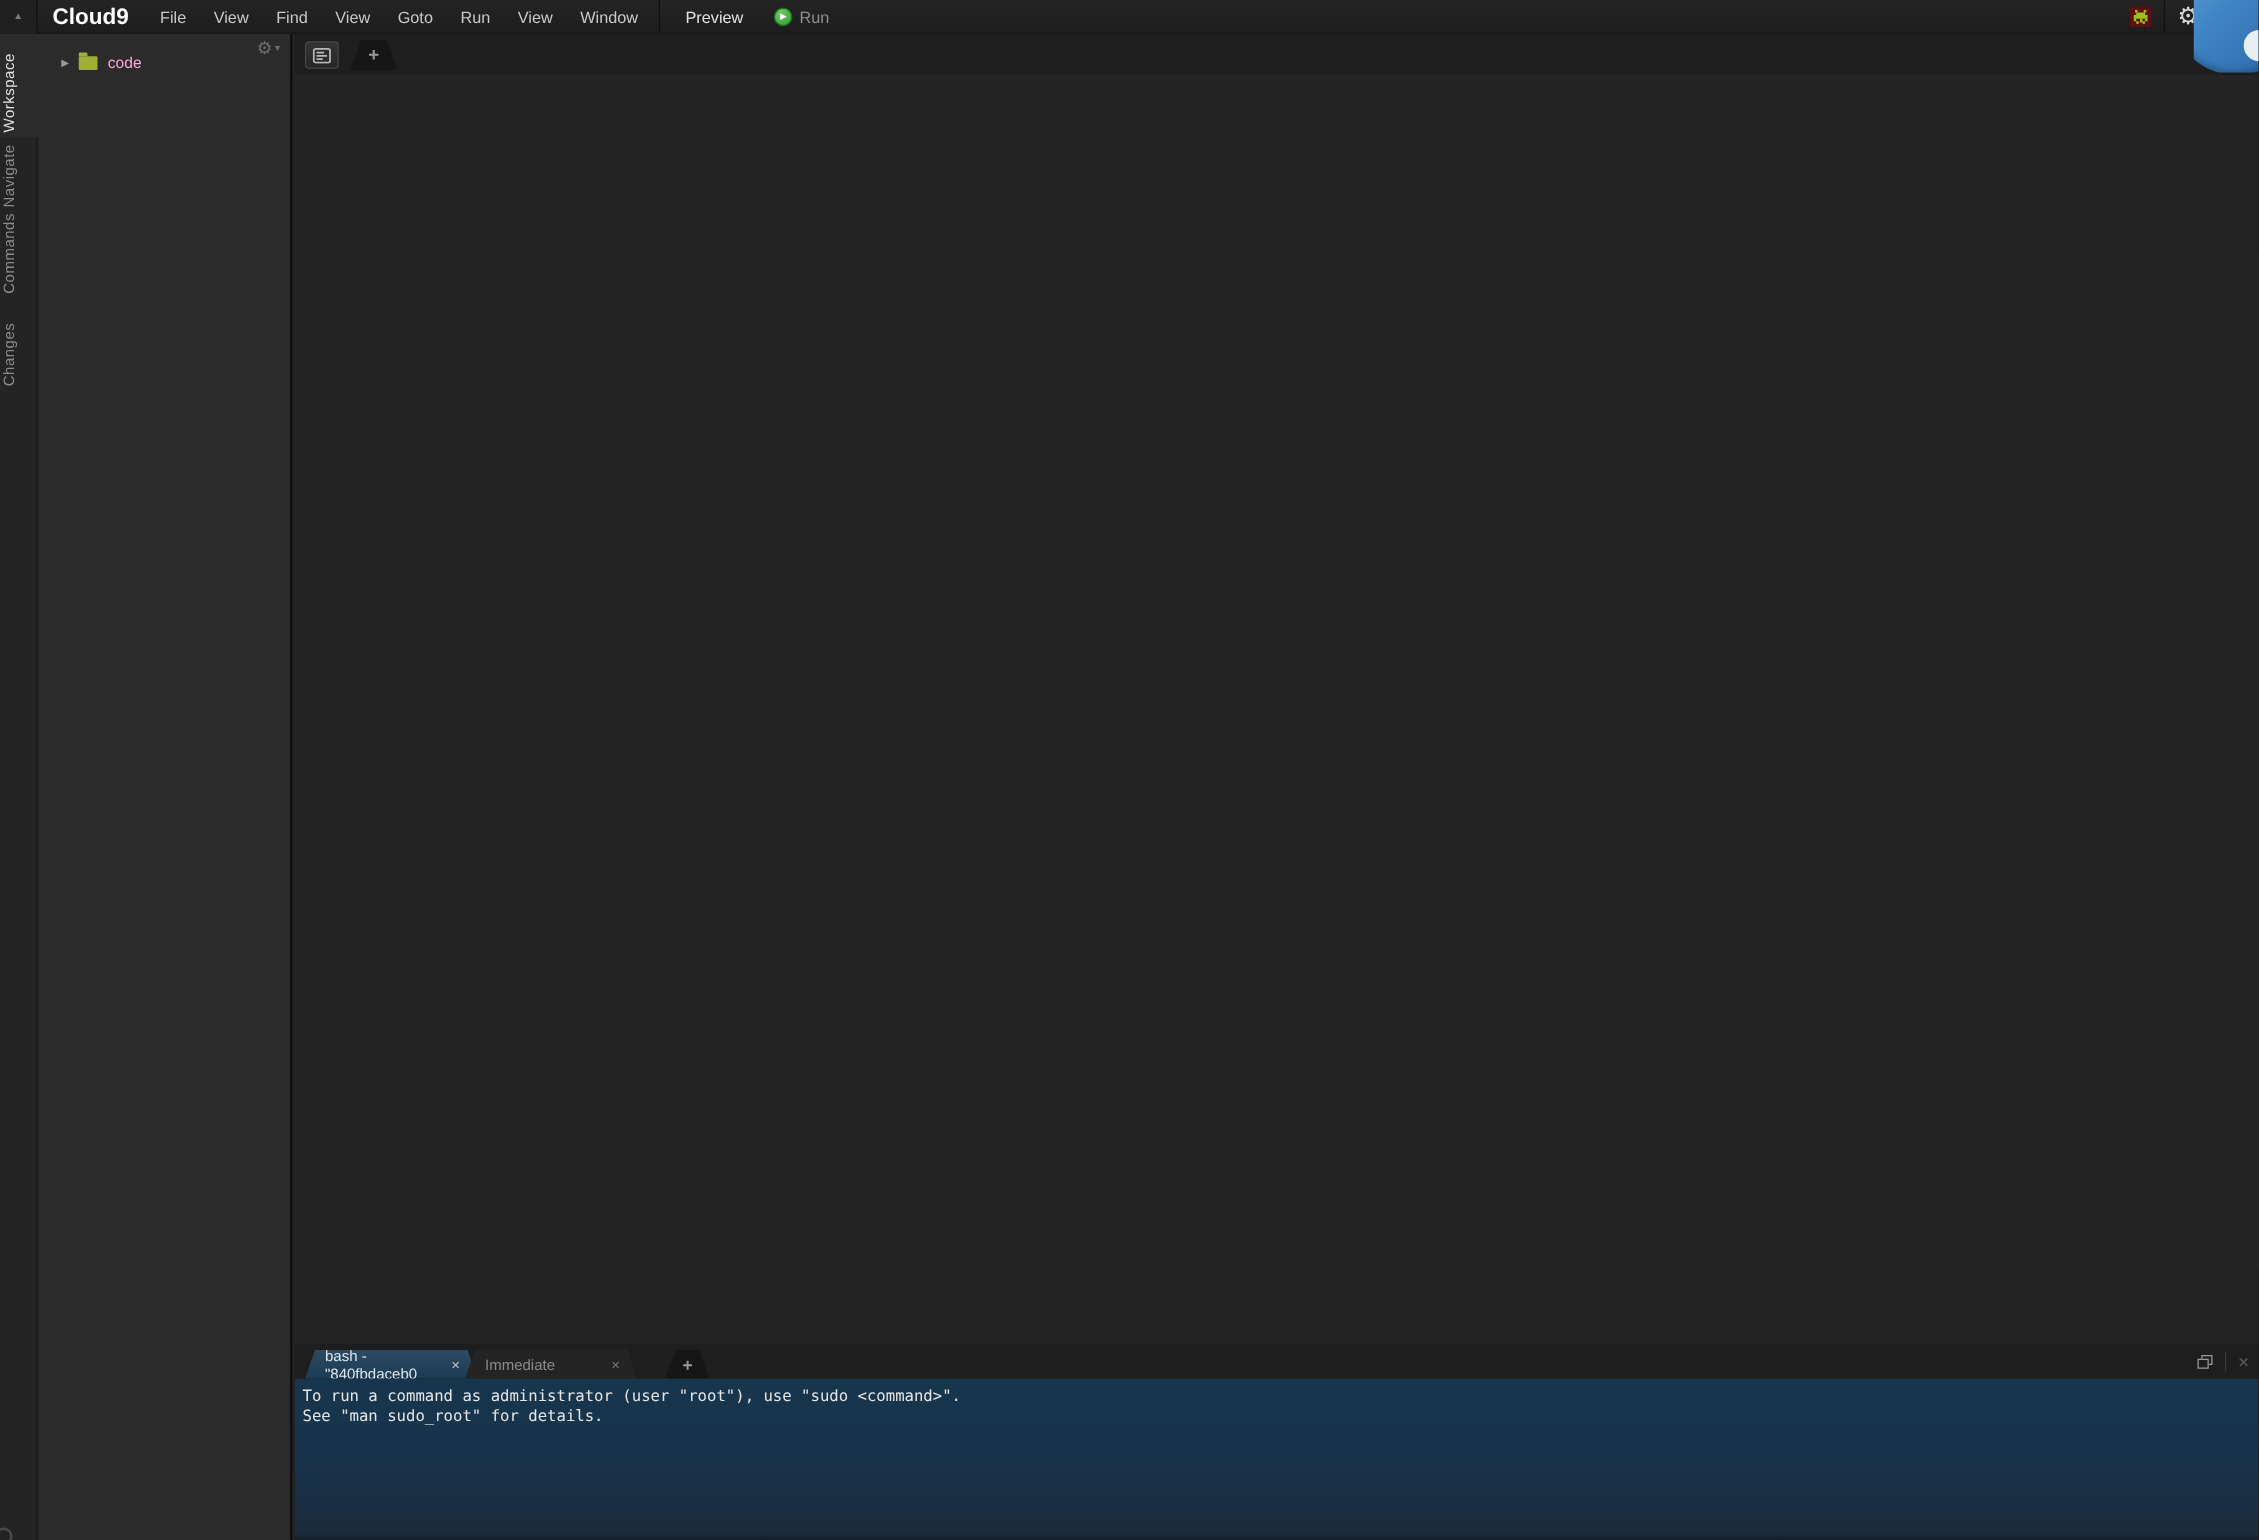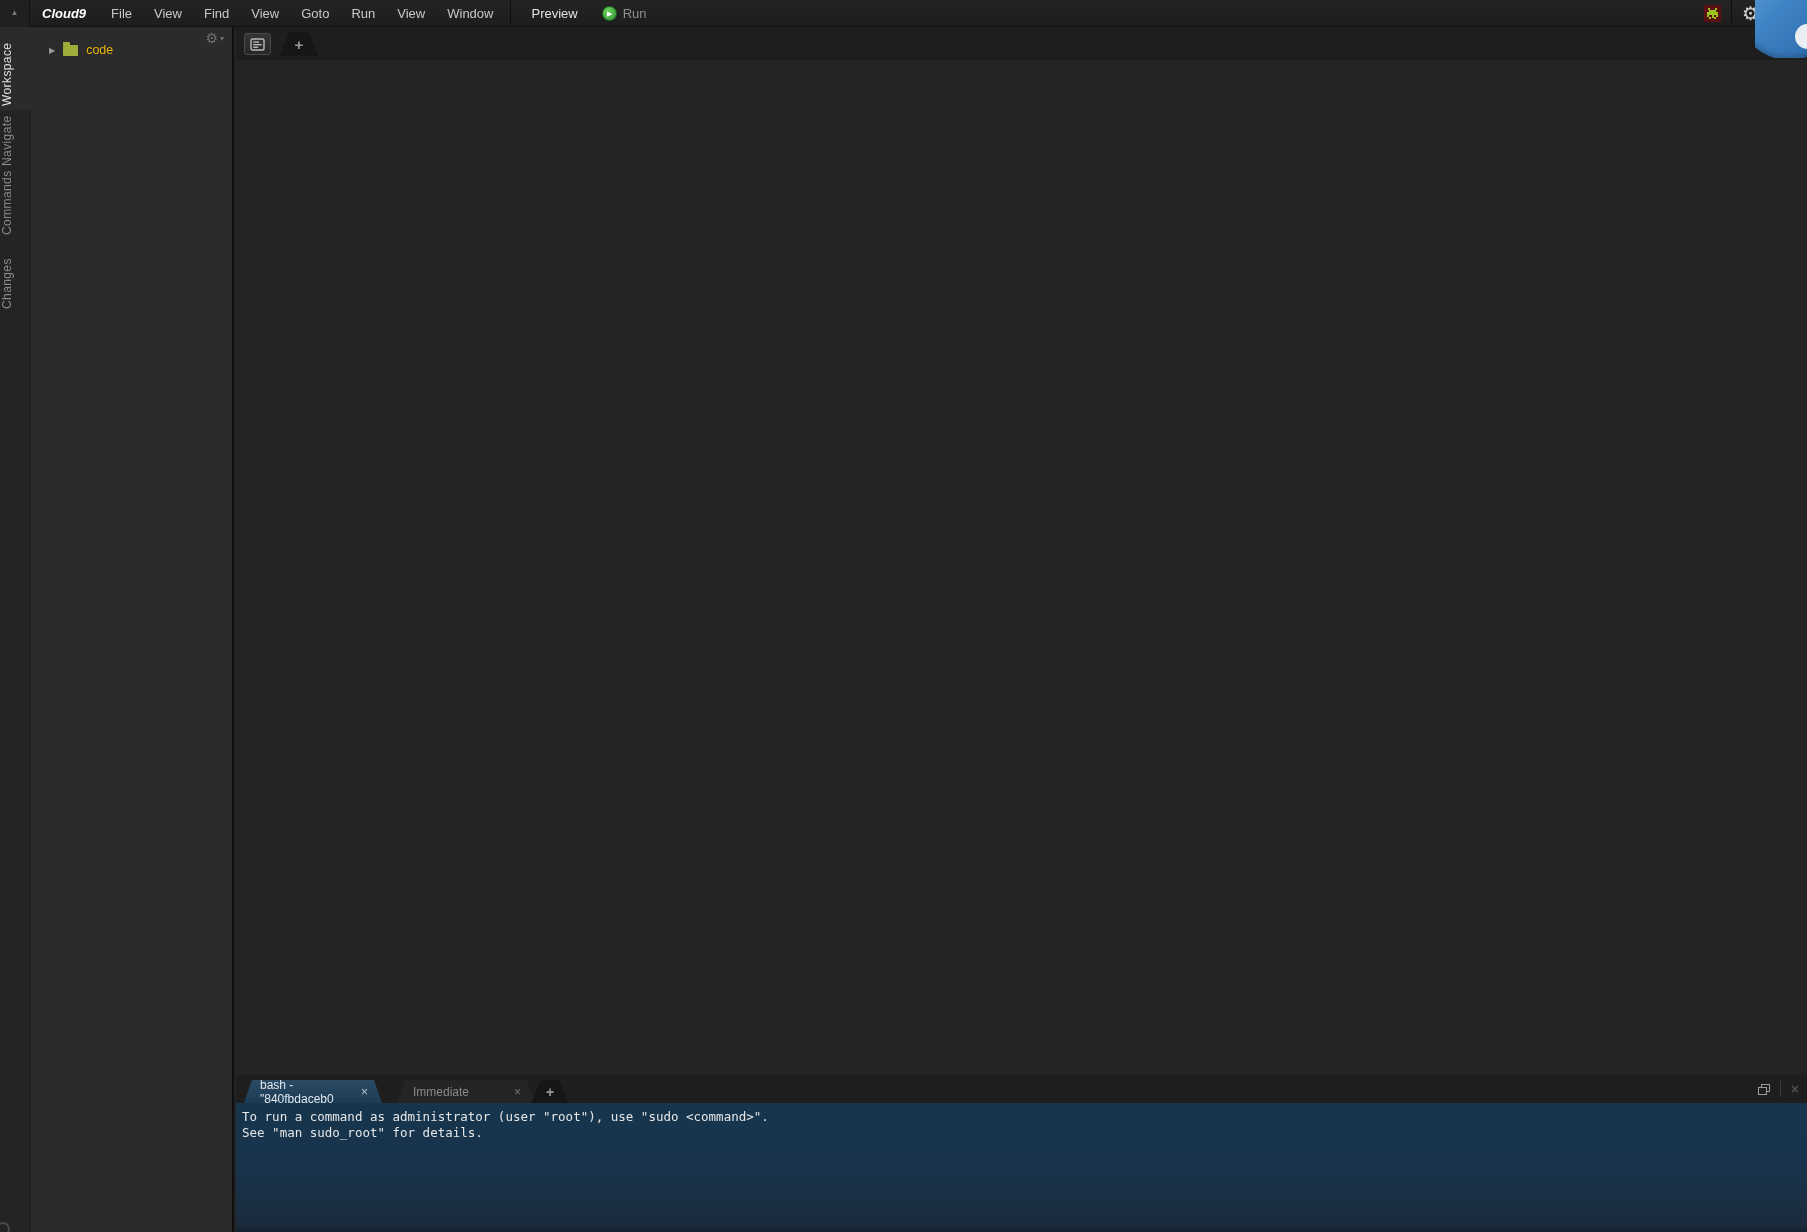--- a/index.html
+++ b/index.html
@@ -14,21 +14,21 @@
     position:absolute; top:0; left:0; right:0; height:27px;
     background:linear-gradient(#242424,#1d1d1d);
     border-bottom:1px solid #131313;
     display:flex; align-items:center; z-index:5;
   }
   .corner-box {
     width:30px; height:27px; border-right:1px solid #101010;
     background:#202020; display:flex; align-items:center; justify-content:center;
   }
   .collapse-arrow { color:#7a7a7a; font-size:8px; line-height:1; }
-  .brand { color:#fff; font-weight:bold; font-size:13px; padding:0 14px 0 12px;font-style:italic; }
+  .brand { color:#fff; font-weight:bold; font-size:18px; padding:0 14px 0 12px; }
   .menu-item { color:#c9c9c9; font-size:13px; padding:0 11px; height:40px; display:flex; align-items:center; cursor:default; }
   .menu-divider { width:1px; height:27px; background:#101010; margin:0 6px; }
   .menu-preview { color:#e2e2e2; font-size:13px; padding:0 14px; height:27px; display:flex; align-items:center; }
   .run-group { display:flex; align-items:center; gap:6px; padding:0 10px; }
   .play-circle {
     width:15px; height:15px; border-radius:50%;
     background:radial-gradient(circle at 35% 30%, #6fcf5e, #2f9631);
     border:1px solid #1c6b1e;
     display:flex; align-items:center; justify-content:center;
   }
@@ -62,21 +62,21 @@
   .tree-panel {
     position:absolute; left:31px; top:27px; bottom:0; width:203px;
     background:#2b2b2b; border-right:2px solid #0f0f0f; z-index:1;
   }
   .tree-gear { position:absolute; top:3px; right:8px; color:#6f6f6f; font-size:14px; display:flex; align-items:center; gap:2px; }
   .tree-gear .caret { font-size:8px; color:#6f6f6f; }
   .tree-row { position:absolute; top:13px; left:0; right:0; height:20px; display:flex; align-items:center; }
   .tree-caret { color:#9a9a9a; font-size:8px; margin-left:18px; }
   .folder-icon { position:relative; width:15px; height:11px; margin-left:8px; background:#9fae3a; border-radius:1px; }
   .folder-icon::before { content:""; position:absolute; top:-3px; left:0; width:7px; height:3px; background:#9fae3a; border-radius:1px 1px 0 0; }
-  .tree-label { color:#eab308; font-size:12.5px; margin-left:8px; }
+  .tree-label { color:#f9a8d4; font-size:12.5px; margin-left:8px; }
   
   .editor { position:absolute; left:236px; top:27px; right:0; height:1048px; background:#232323; }
   .editor-tabbar { position:absolute; top:0; left:0; right:0; height:33px; background:#1e1e1e; }
   .tablist-btn {
     position:absolute; left:8px; top:6px; width:27px; height:22px;
     background:linear-gradient(#343434,#272727); border:1px solid #4a4a4a; border-radius:3px;
     display:flex; align-items:center; justify-content:center;
   }
   .plus-tab {
     position:absolute; left:44px; top:5px; width:38px; height:24px;
@@ -89,21 +89,21 @@
   .terminal { position:absolute; left:236px; top:1075px; right:0; bottom:0; }
   .term-tabbar { position:absolute; top:0; left:0; right:0; height:28px; background:#1e1e1e; }
   .term-tab {
     position:absolute; top:5px; height:23px; display:flex; align-items:center;
     clip-path:polygon(8px 0, calc(100% - 8px) 0, 100% 100%, 0 100%);
     font-size:12px; padding:0 14px 0 16px; cursor:default;
   }
   .term-tab .close { margin-left:8px; font-size:12px; }
   .term-tab.active { left:8px; width:138px; background:linear-gradient(#2b4a63,#1c3c56); color:#dfe6ec; }
   .term-tab.active .close { color:#b9c4cd; }
-  .term-tab.inactive { left:161px; width:138px; background:#242424; color:#8a8a8a; }
+  .term-tab.inactive { left:136px; width:138px; background:#242424; color:#8a8a8a; }
   .term-tab.inactive .close { color:#777; margin-left:auto; }
   .term-plus {
     position:absolute; left:296px; top:5px; width:36px; height:23px;
     background:#161616; clip-path:polygon(9px 0, calc(100% - 9px) 0, 100% 100%, 0 100%);
     display:flex; align-items:center; justify-content:center;
     color:#9a9a9a; font-size:14px; font-weight:bold;
   }
   .term-bar-right { position:absolute; right:8px; top:0; height:28px; display:flex; align-items:center; }
   .restore-icon { position:relative; width:12px; height:11px; margin-right:10px; }
   .restore-icon .r1 { position:absolute; right:0; top:0; width:9px; height:8px; border:1px solid #9a9a9a; }

